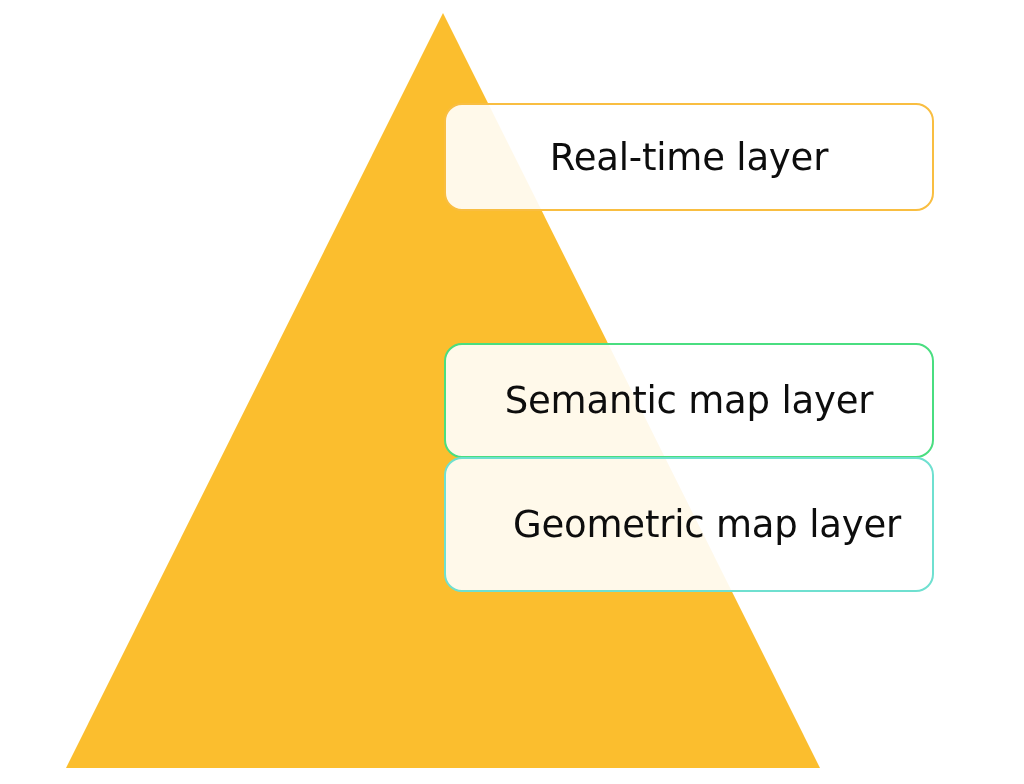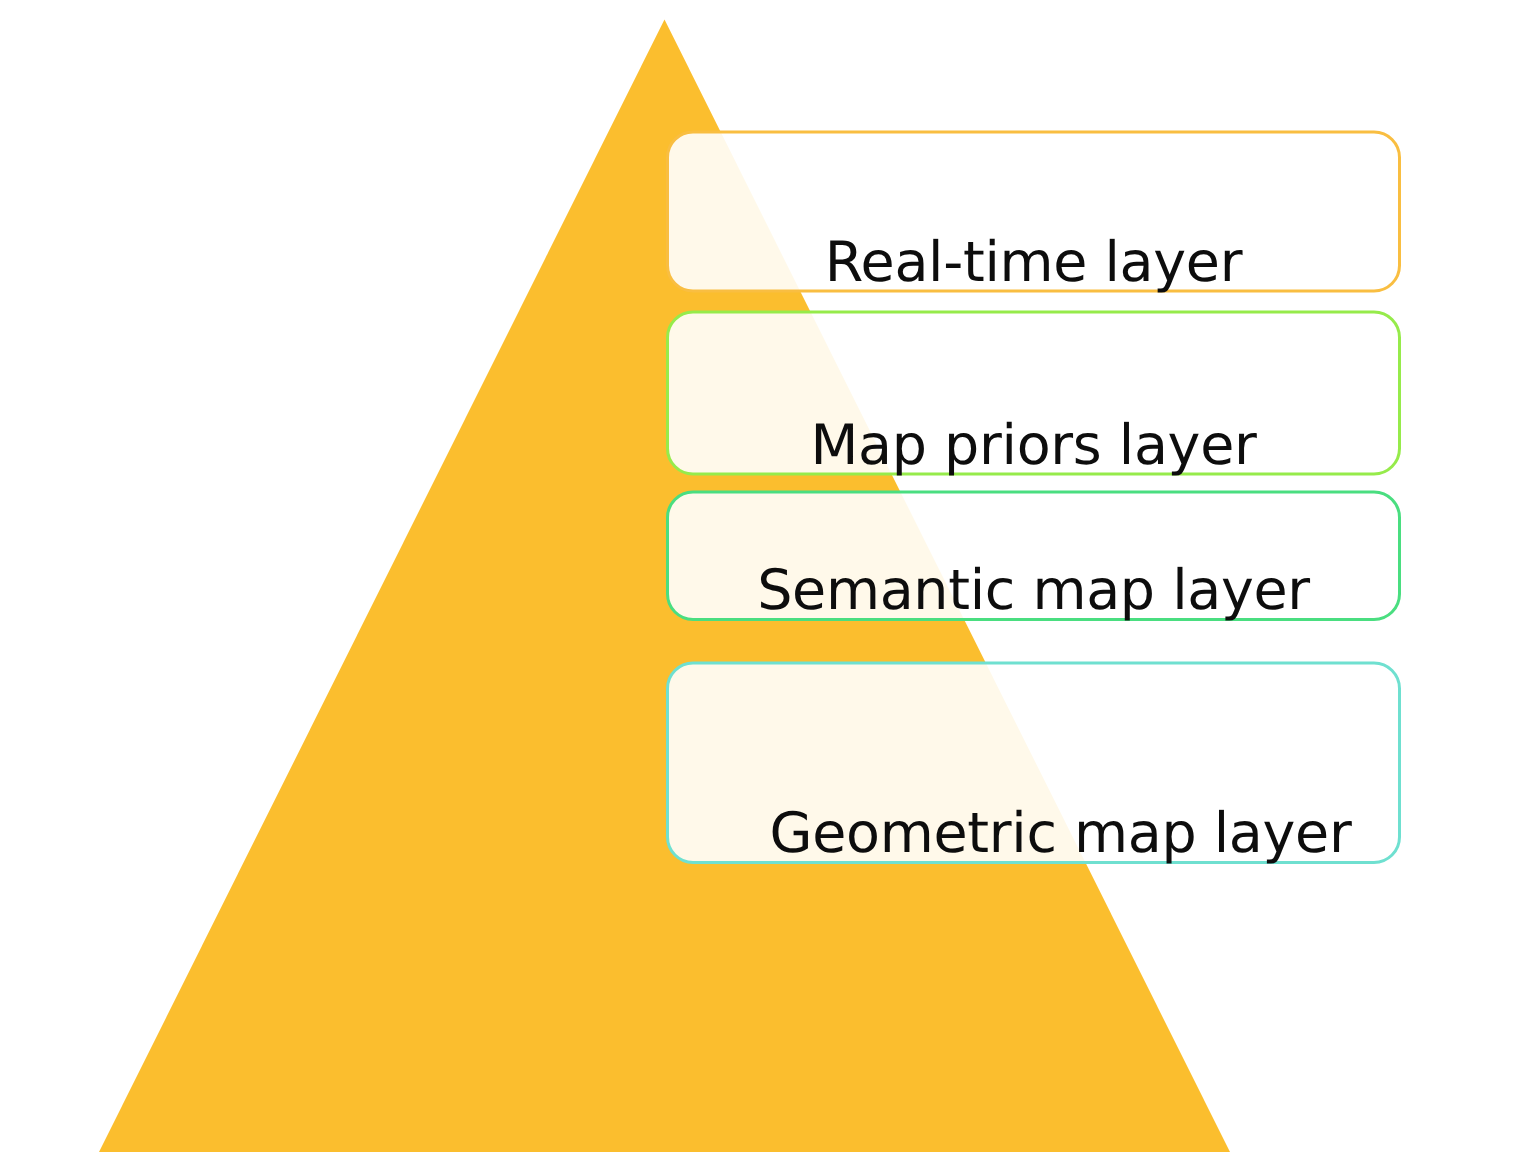--- a/index.html
+++ b/index.html
@@ -42,60 +42,58 @@
 
   .layer-box {
     position: absolute;
     left: 0;
     width: 490px;
     box-sizing: border-box;
     border: 2px solid #cccccc;
     border-radius: 18px;
     background: rgba(255, 255, 255, 0.90);
     display: flex;
-    align-items: flex-end;
+    align-items: center;
     justify-content: center;
+    margin-top: 16px;
   }
 
   .layer-label {
     font-family: "DejaVu Sans", sans-serif;
     font-size: 37px;
     font-weight: 400;
     color: #0d0d0d;
     letter-spacing: -0.2px;
     line-height: 1;
     white-space: nowrap;
     text-align: center;
   }
 
   
   #layer-0 { top: 0px;   height: 108px; }
   #layer-1 { top: 120px; height: 110px; }
-  #layer-2 { top: 240px; height: 87px; }
+  #layer-2 { top: 240px; height: 115px; }
   #layer-3 { top: 354px; height: 135px; padding-left: 36px; }
   #layer-4 { top: 482px; height: 112px; }
 </style>
 </head>
 <body>
 
 <div id="stage" style="background: rgb(255, 255, 255);">
 
   <svg id="pyramid-svg" viewBox="0 0 1024 784" aria-hidden="true">
     <polygon id="pyramid-polygon" points="443,13 820,768 66,768" fill="#FBBE2E"></polygon>
   </svg>
 
   <div id="layer-stack">
 
     <div class="layer-box" id="layer-0" style="border-color: rgb(249, 190, 65); background: rgba(255, 255, 255, 0.9);">
       <span class="layer-label">Real-time layer</span>
     </div>
 
-    <div class="layer-box" id="layer-1" style="border-color: rgb(150, 235, 75); background: rgba(255, 255, 255, 0.9);">
-      <span class="layer-label">Map priors layer</span>
-    </div>
 
     <div class="layer-box" id="layer-2" style="border-color: rgb(74, 222, 128); background: rgba(255, 255, 255, 0.9);">
       <span class="layer-label">Semantic map layer</span>
     </div>
 
     <div class="layer-box" id="layer-3" style="border-color: rgb(111, 224, 208); background: rgba(255, 255, 255, 0.9);">
       <span class="layer-label">Geometric map layer</span>
     </div>
 
 

